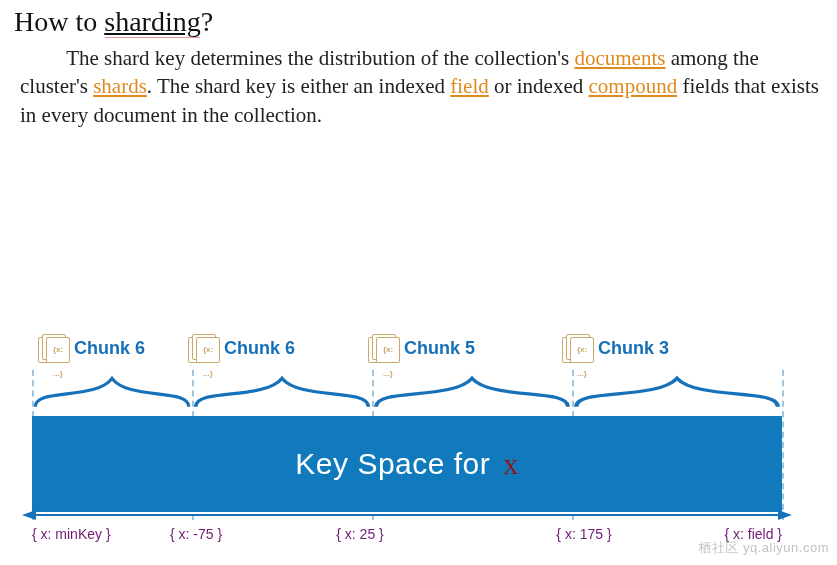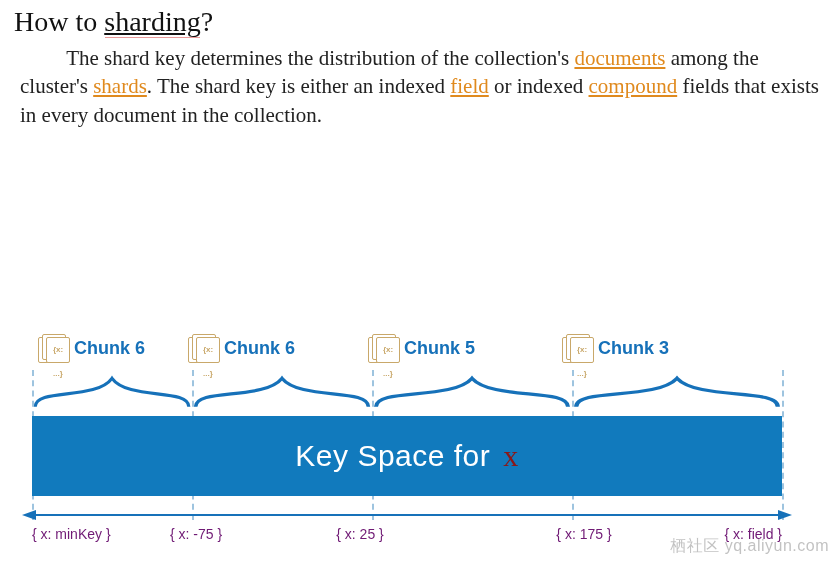--- a/index.html
+++ b/index.html
@@ -87,21 +87,21 @@
   }
   .docicon .sheet.s1 { left: 0;   top: 3px; }
   .docicon .sheet.s2 { left: 4px; top: 0;   }
   .docicon .sheet.s3 { left: 8px; top: 3px; }
 
   
   .bar {
     position: absolute;
     left: 0;
     top: 90px;
-    height: 80px;
+    height: 96px;
     width: 750px;
     background: #117abd;
     display: flex;
     align-items: center;
     justify-content: center;
   }
   .bar-label {
     font-family: "Segoe UI Light", "Segoe UI", "Helvetica Neue", Arial, sans-serif;
     font-weight: 300;
     font-size: 30px;
@@ -153,21 +153,21 @@
     white-space: nowrap;
     transform: translateX(-50%);
   }
 
   
   .wm {
     position: absolute;
     right: 8px;
     bottom: 8px;
     font-family: Arial, sans-serif;
-    font-size: 16px;
+    font-size: 13px;
     color: rgba(120,120,120,0.45);
     letter-spacing: 0.5px;
     pointer-events: none;
   }
 </style>
 </head>
 <body>
 
 <div class="page">
 

